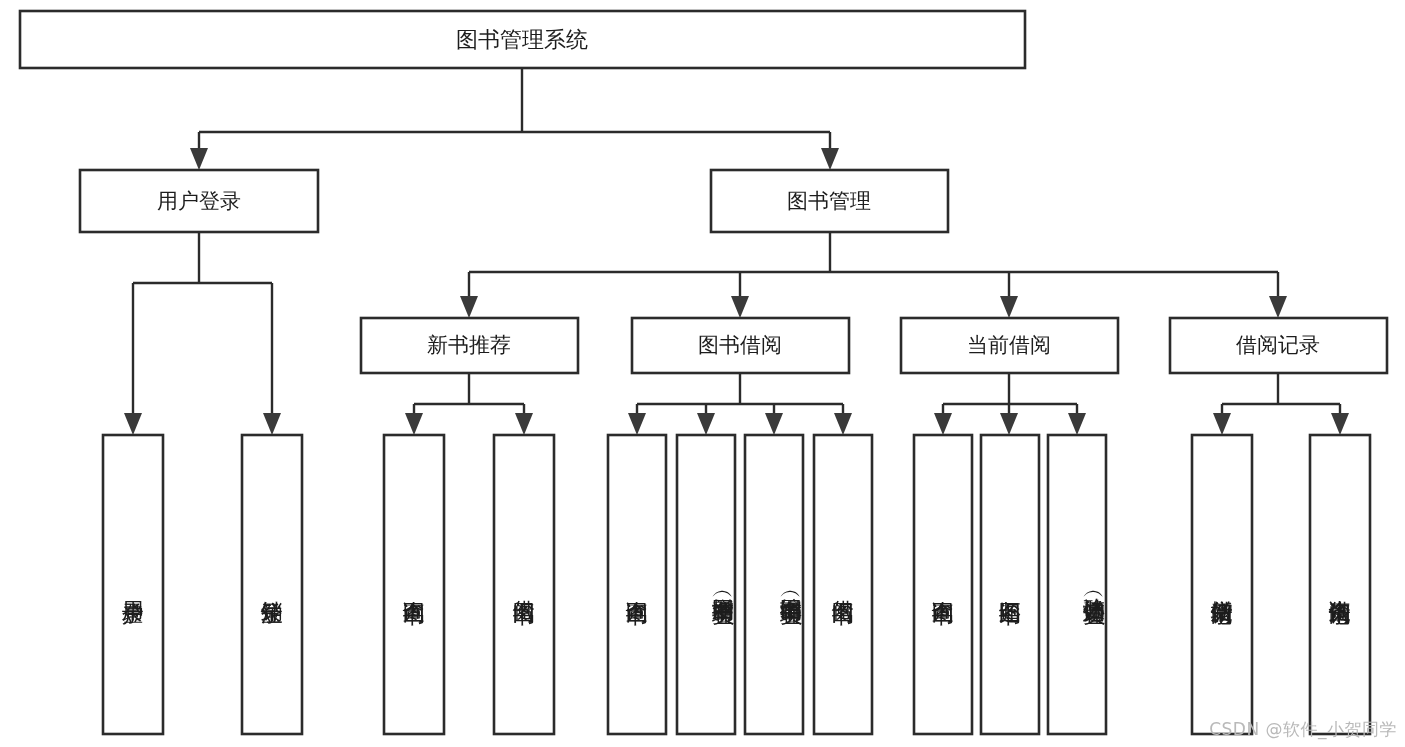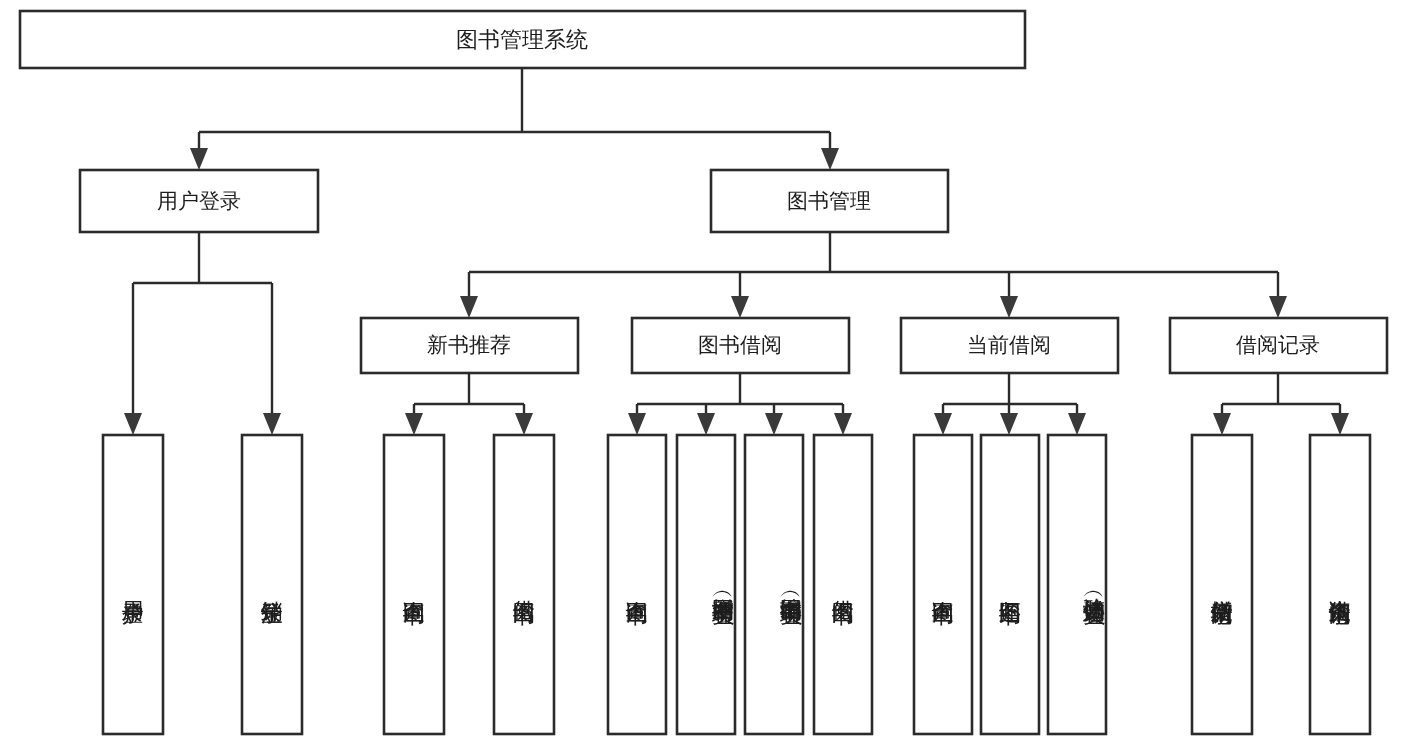--- a/index.html
+++ b/index.html
@@ -200,13 +200,14 @@
   <div class="vlabel" style="left:745px; top:437px; width:58px; height:295px; align-items:flex-start;">编辑图书（管理员）</div>
   <div class="vlabel" style="left:814px; top:435px; width:58px; height:299px;">借阅图书</div>
 
   <div class="vlabel" style="left:914px; top:435px; width:58px; height:299px;">查询图书</div>
   <div class="vlabel" style="left:981px; top:435px; width:58px; height:299px;">归还图书</div>
   <div class="vlabel" style="left:1048px; top:437px; width:58px; height:295px; align-items:flex-start;">确认归还（管理员）</div>
 
   <div class="vlabel" style="left:1192px; top:435px; width:60px; height:299px;">新增借阅记录</div>
   <div class="vlabel" style="left:1310px; top:435px; width:60px; height:299px;">查询借阅记录</div>
 
+  <div id="watermark">CSDN @软件_小贺同学</div>
 </div>
 
 </body></html>

